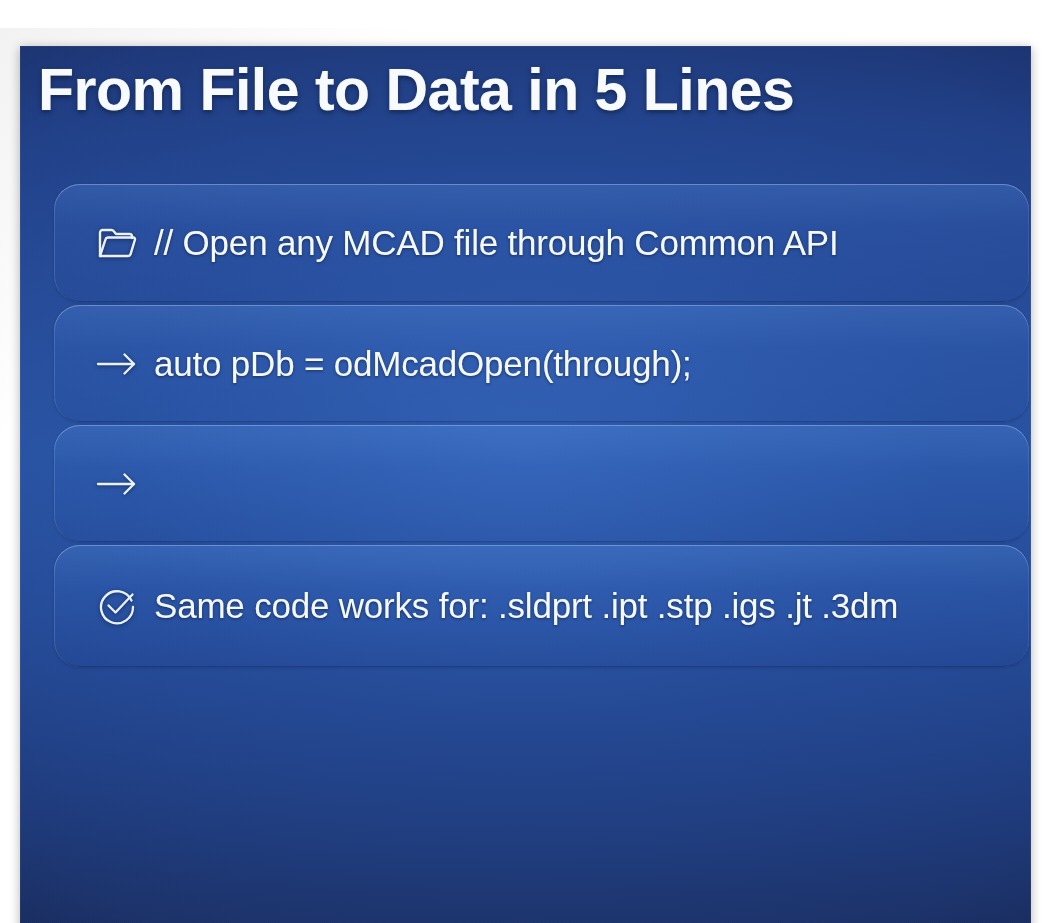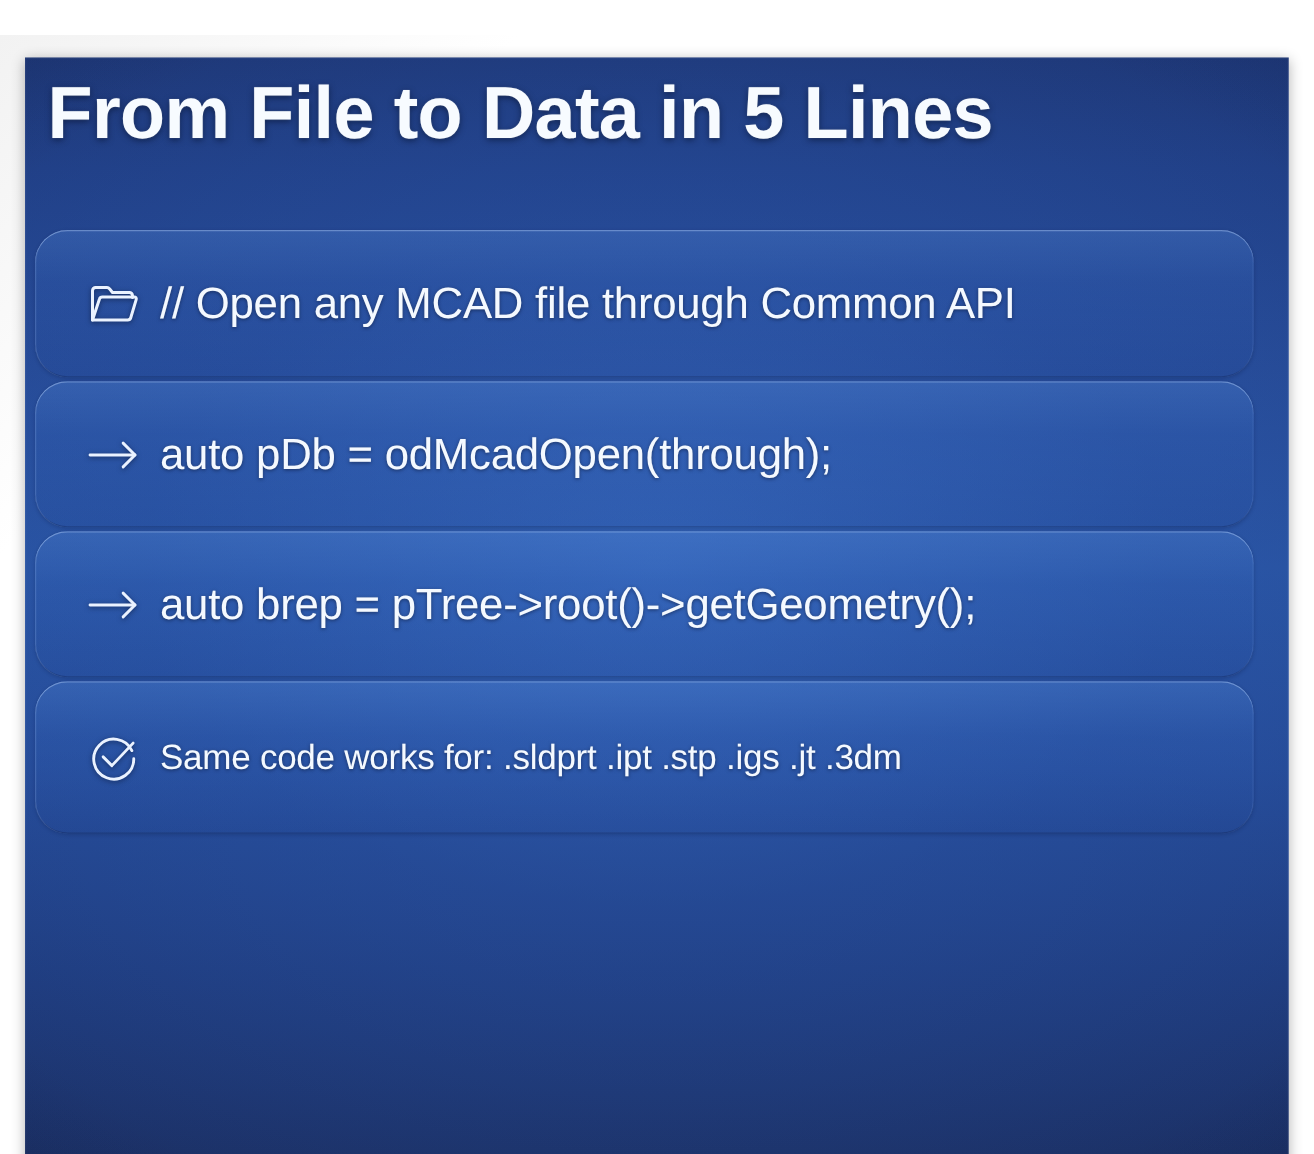--- a/index.html
+++ b/index.html
@@ -59,21 +59,21 @@
     letter-spacing: -0.5px;
     color: #f7fbff;
     text-shadow: 0 2px 5px rgba(4,12,36,0.55), 0 0 1px rgba(255,255,255,0.4);
     white-space: nowrap;
     z-index: 4;
   }
 
   
   .rows {
     position: absolute;
-    left: 8px;
+    left: 34px;
     top: 138px;
     width: 975px;
     z-index: 3;
   }
 
   .row {
     position: relative;
     height: 117px;
     margin-bottom: 3px;
     border-radius: 26px;
@@ -111,21 +111,21 @@
 
   .code {
     font-size: 35px;
     font-weight: 500;
     color: #f4f9ff;
     letter-spacing: -0.2px;
     white-space: nowrap;
     text-shadow: 0 1px 3px rgba(6,16,46,0.60), 0 0 1px rgba(255,255,255,0.25);
   }
   .code.comment { font-size: 35px; }
-  .code.note { font-size: 28px; }
+  .code.note { font-size: 35px; }
 </style>
 </head>
 <body>
 
 <div class="frame">
   <div class="panel">
 
     <div class="title">From File to Data in 5 Lines</div>
 
     <div class="rows">
@@ -152,21 +152,20 @@
 
 
 
       <div class="row r5">
         <span class="icon">
           <svg width="42" height="26" viewBox="0 0 42 26" fill="none">
             <path d="M2 13h36" stroke="#eaf2ff" stroke-width="2.3" stroke-linecap="round"></path>
             <path d="M28.5 3.5L38 13l-9.5 9.5" stroke="#eaf2ff" stroke-width="2.3" stroke-linecap="round" stroke-linejoin="round"></path>
           </svg>
         </span>
-        <span class="code">auto brep = pTree-&gt;root()-&gt;getGeometry();</span>
       </div>
 
       <div class="row r6">
         <span class="icon">
           <svg width="40" height="40" viewBox="0 0 40 40" fill="none">
             <path d="M34.5 14.5A16 16 0 1 0 36 21" stroke="#eaf2ff" stroke-width="2.3" stroke-linecap="round"></path>
             <path d="M11.5 19.5L18.5 26.5L35.5 8.5" stroke="#eaf2ff" stroke-width="2.3" stroke-linecap="round" stroke-linejoin="round"></path>
           </svg>
         </span>
         <span class="code note">Same code works for: .sldprt  .ipt  .stp  .igs  .jt  .3dm</span>

